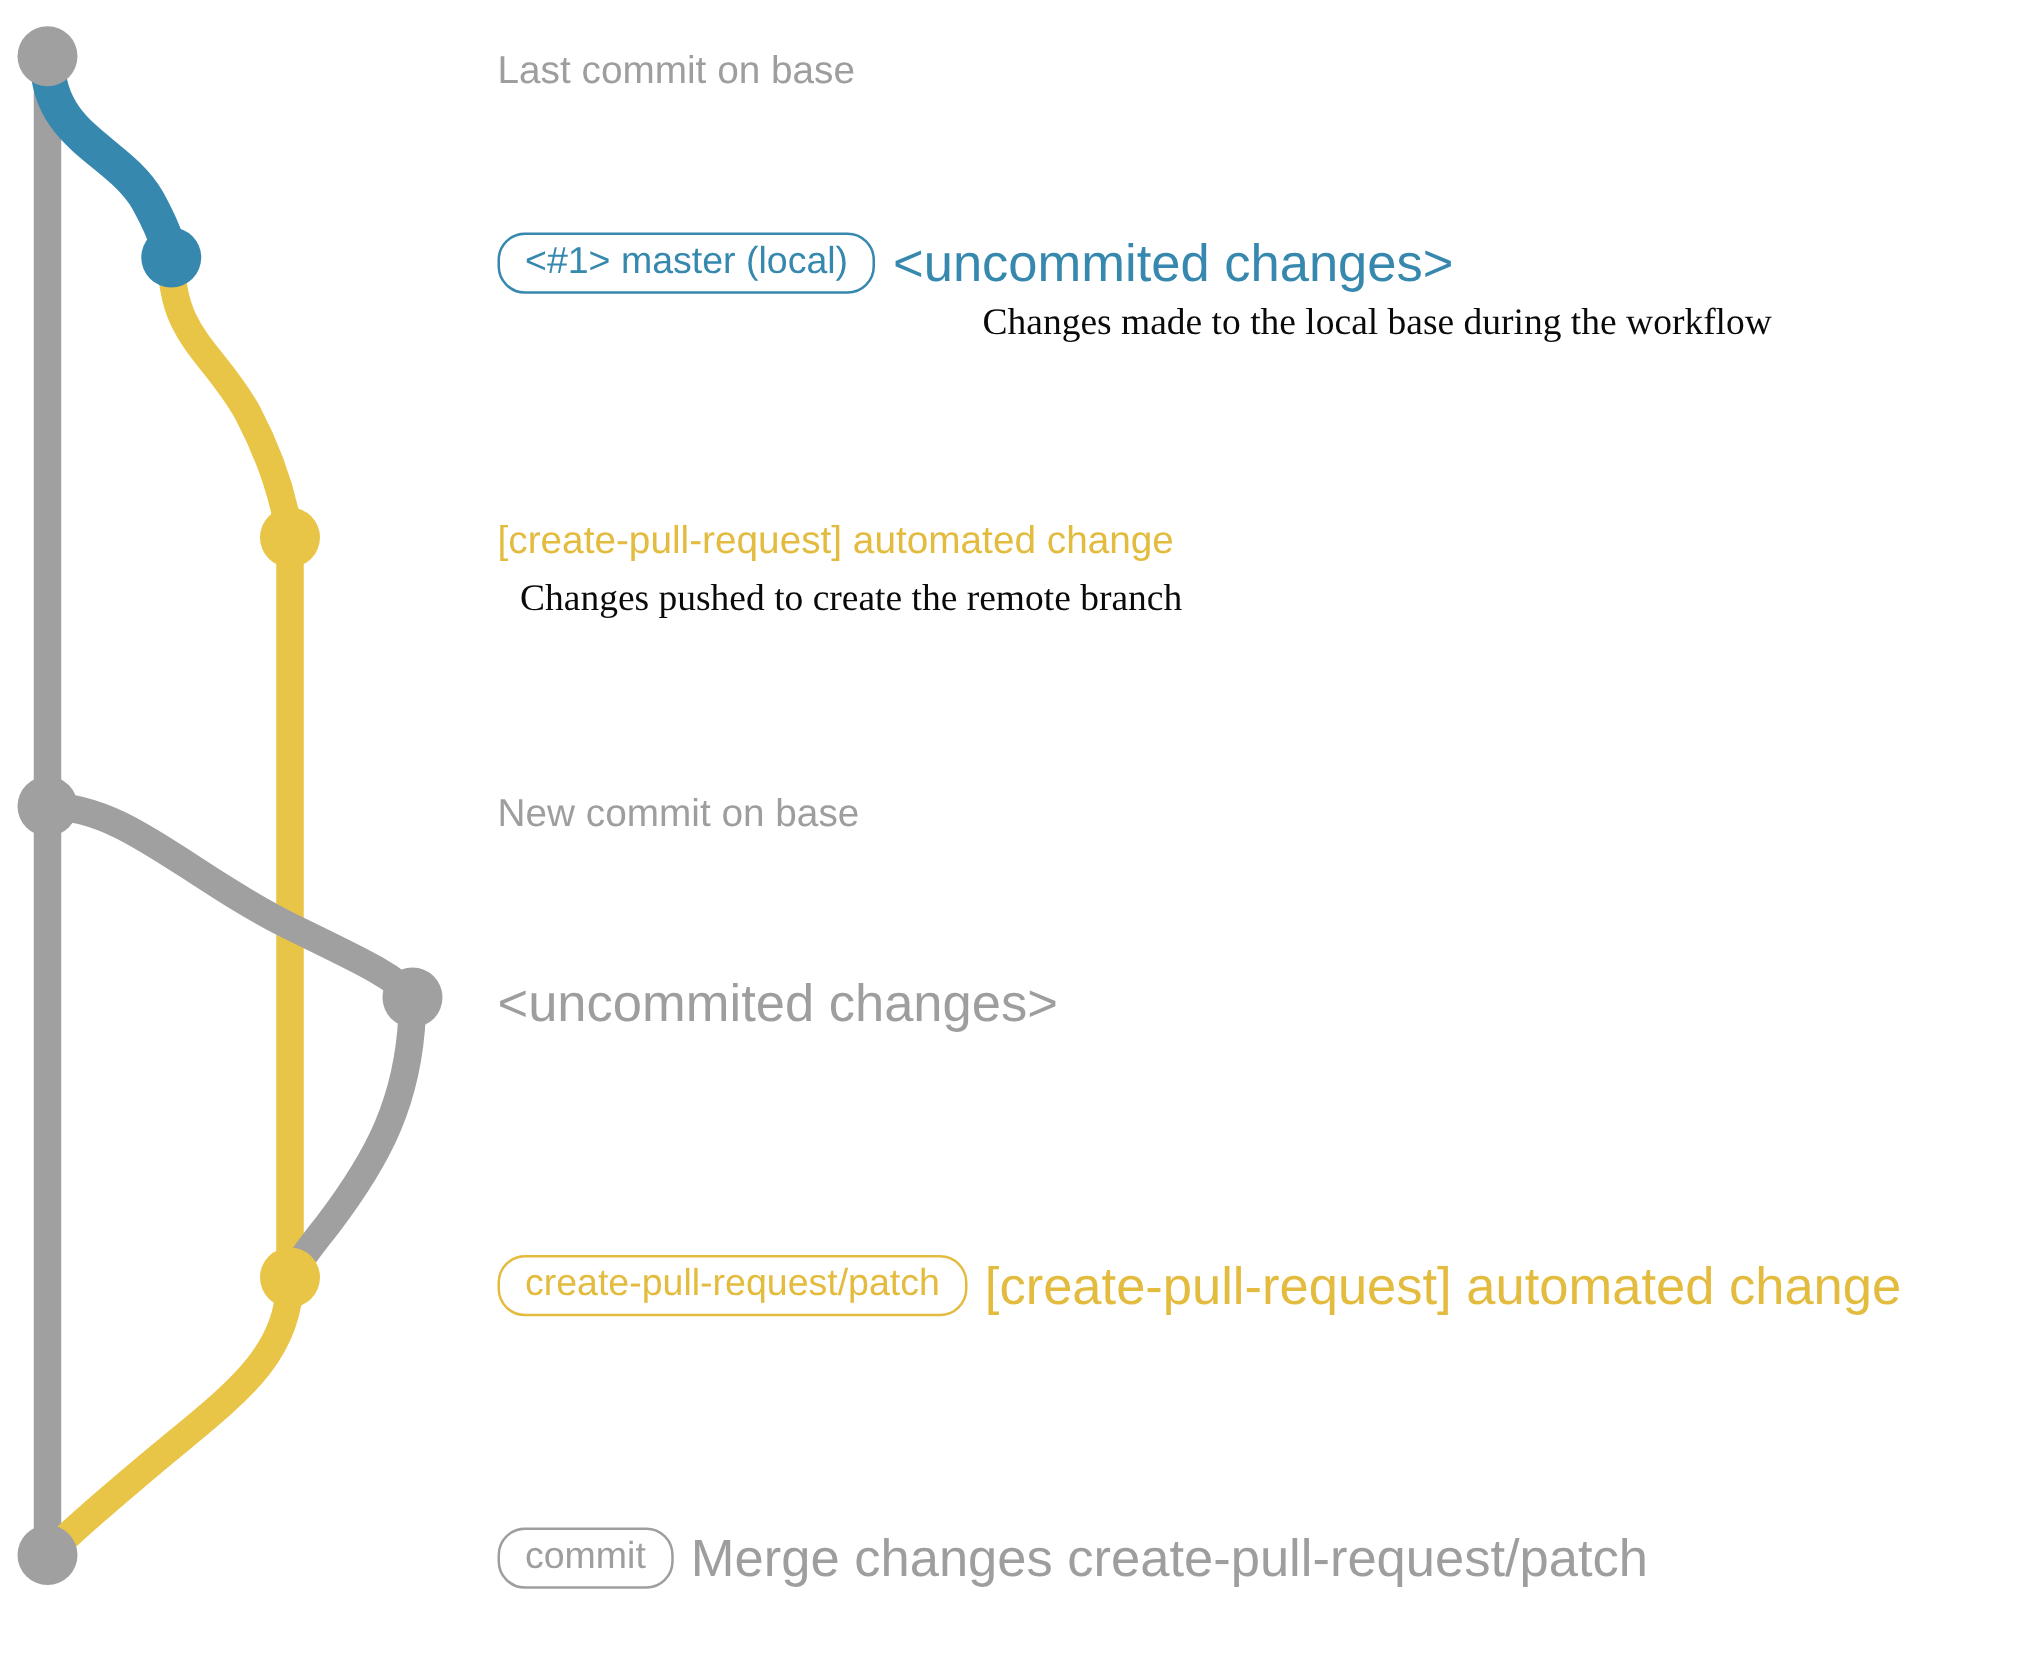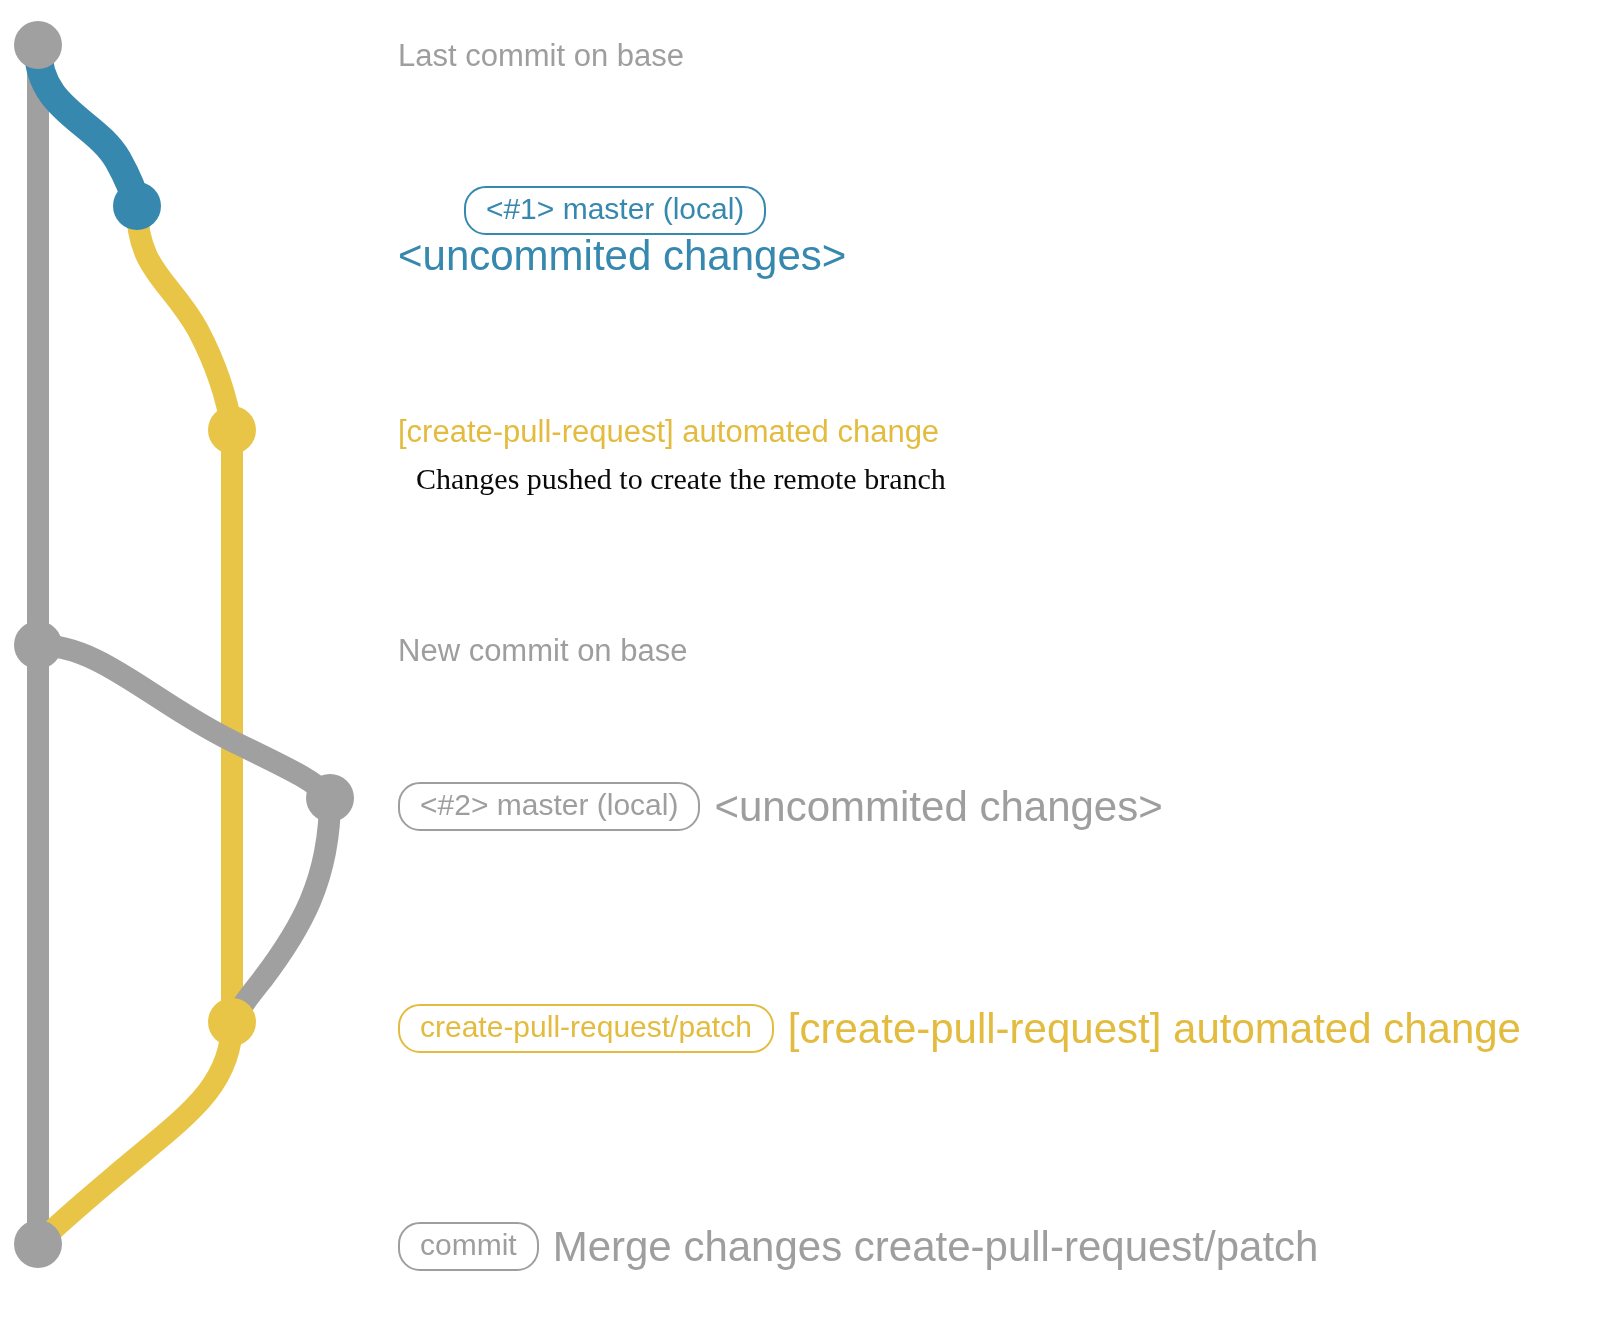--- a/index.html
+++ b/index.html
@@ -109,32 +109,32 @@
     <circle cx="38" cy="645" r="24" fill="#a0a0a0"></circle>
     <circle cx="330" cy="798" r="24" fill="#a0a0a0"></circle>
     <circle cx="232" cy="1022" r="24" fill="#e9c547"></circle>
     <circle cx="38" cy="1244" r="24" fill="#a0a0a0"></circle>
   </svg>
 
   <div class="rows">
 
     <div class="plain-subject gray" style="left:398px; top:40px;">Last commit on base</div>
 
-    <div class="row" style="left:398px; top:186px;flex-direction:column;">
+    <div class="row" style="left:398px; top:186px;">
       <span class="badge blue">&lt;#1&gt; master (local)</span>
       <span class="subject blue">&lt;uncommited changes&gt;</span>
     </div>
+    <div class="note" style="left:786px; top:243px;">Changes made to the local base during the workflow</div>
 
     <div class="plain-subject gold" style="left:398px; top:416px;">[create-pull-request] automated change</div>
     <div class="note" style="left:416px; top:464px;">Changes pushed to create the remote branch</div>
 
     <div class="plain-subject gray" style="left:398px; top:635px;">New commit on base</div>
 
     <div class="row" style="left:398px; top:782px;">
-      <span class="badge gray">&lt;#2&gt; master (local)</span>
       <span class="subject gray">&lt;uncommited changes&gt;</span>
     </div>
 
     <div class="row" style="left:398px; top:1004px;">
       <span class="badge gold">create-pull-request/patch</span>
       <span class="subject gold">[create-pull-request] automated change</span>
     </div>
 
     <div class="row" style="left:398px; top:1222px;">
       <span class="badge gray">commit</span>

